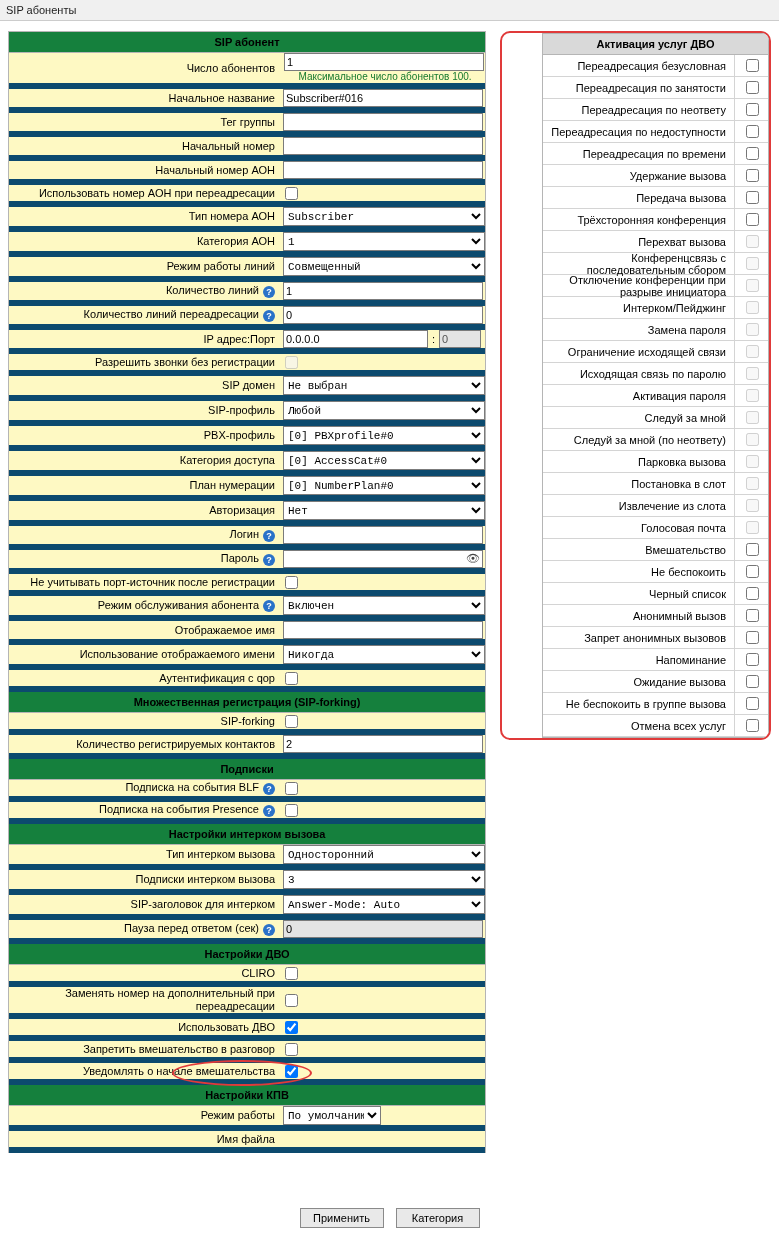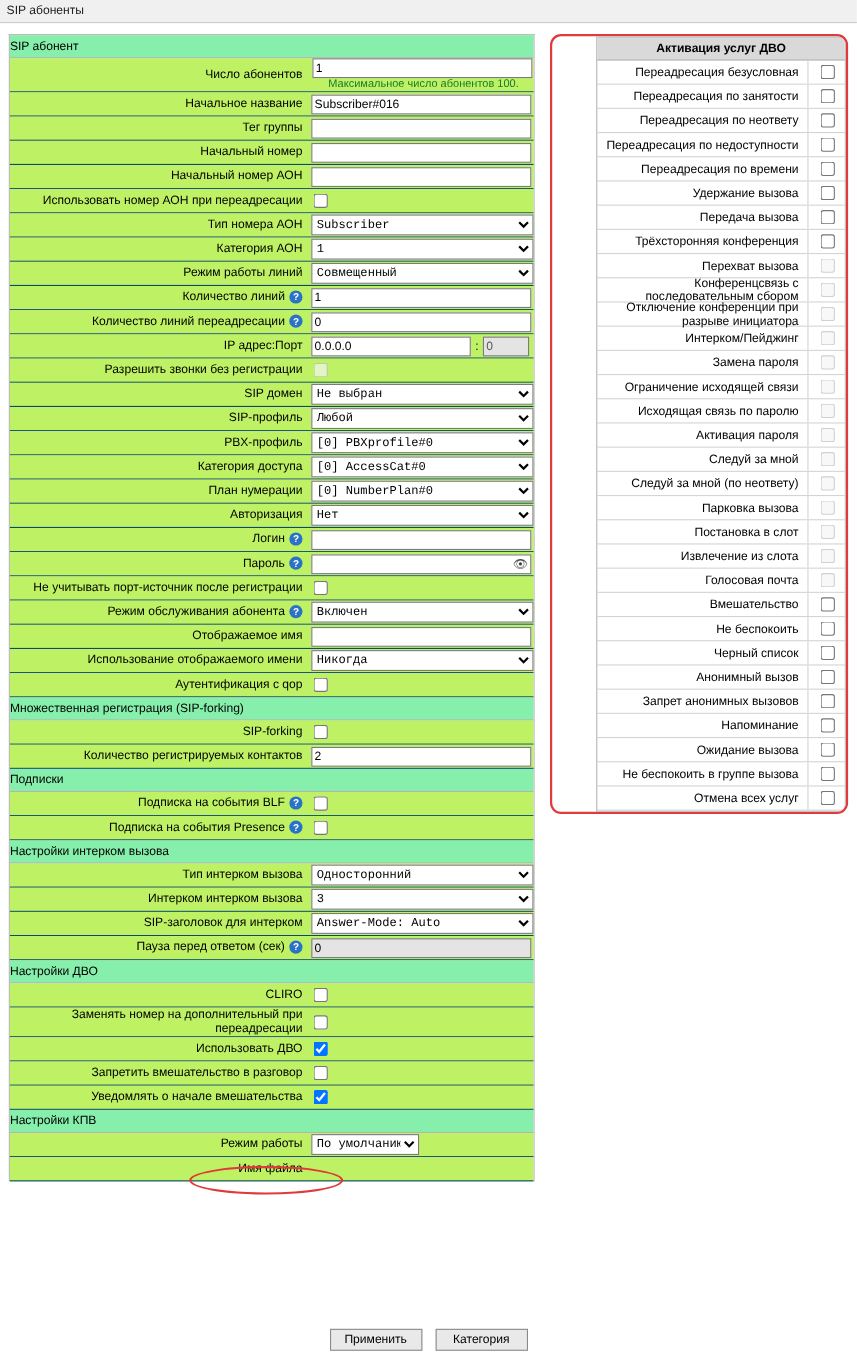--- a/index.html
+++ b/index.html
@@ -32,33 +32,33 @@
     align-items: flex-start;
     padding: 10px 8px 0 8px;
   }
   
   .left-panel {
     width: 480px;
     border: 1px solid #b5b5b5;
     border-bottom: none;
   }
   .section-head {
-    background: #86efac;
+    background: #15803d;
     border-bottom: 1px solid #b5b5b5;
-    text-align: left;
-    font-weight: normal;
+    text-align: center;
+    font-weight: bold;
     font-size: 11px;
     padding: 4px 0 4px 0;
   }
   .row {
     display: flex;
     align-items: center;
-    border-bottom: 1px solid #0c4a6e;
+    border-bottom: 6px solid #0c4a6e;
     min-height: 22px;
-    background: #bef264;
+    background: #fef9c3;
   }
   .row .lbl {
     width: 272px;
     text-align: right;
     padding-right: 6px;
     font-size: 11px;
     color: #000;
     line-height: 13px;
   }
   .row .fld {
@@ -439,21 +439,21 @@
       <div class="section-head">Настройки интерком вызова</div>
 
       <div class="row">
         <div class="lbl">Тип интерком вызова</div>
         <div class="fld">
             <select><option>Односторонний</option></select>
           </div>
       </div>
 
       <div class="row">
-        <div class="lbl">Интерком интерком вызова</div>
+        <div class="lbl">Подписки интерком вызова</div>
         <div class="fld">
             <select><option>3</option></select>
           </div>
       </div>
 
       <div class="row">
         <div class="lbl">SIP-заголовок для интерком</div>
         <div class="fld">
             <select><option>Answer-Mode: Auto</option></select>
           </div>

